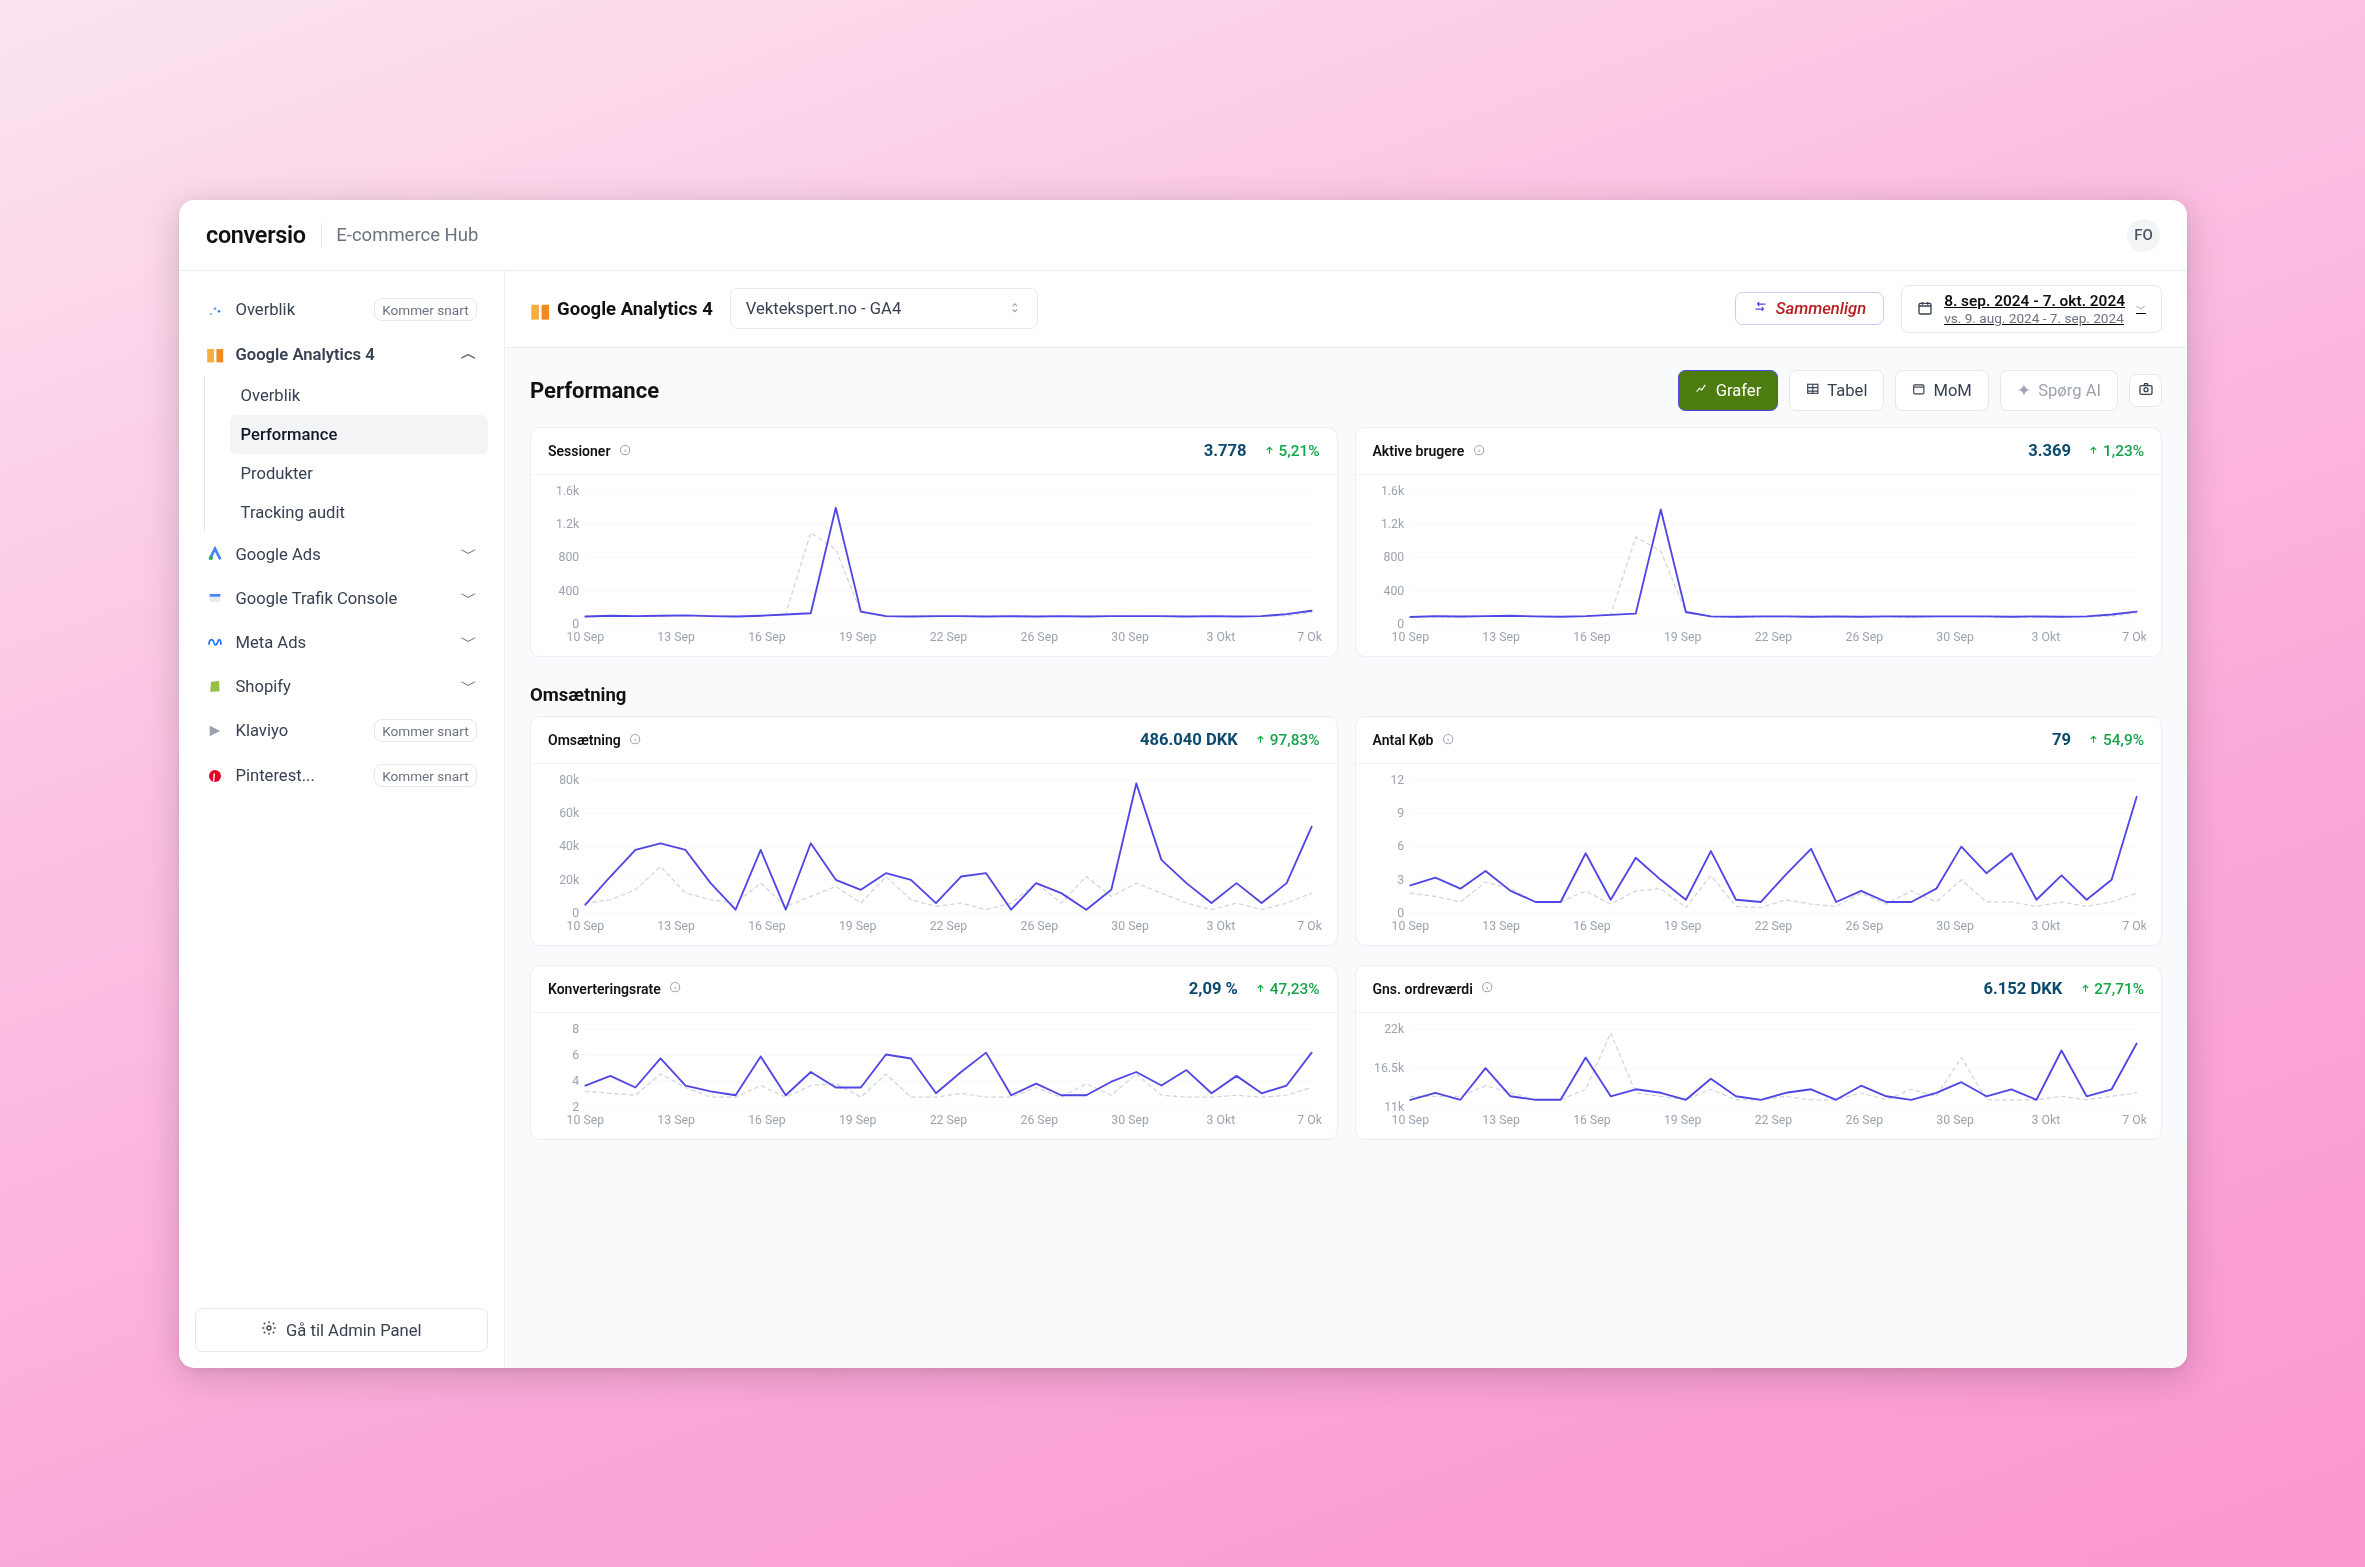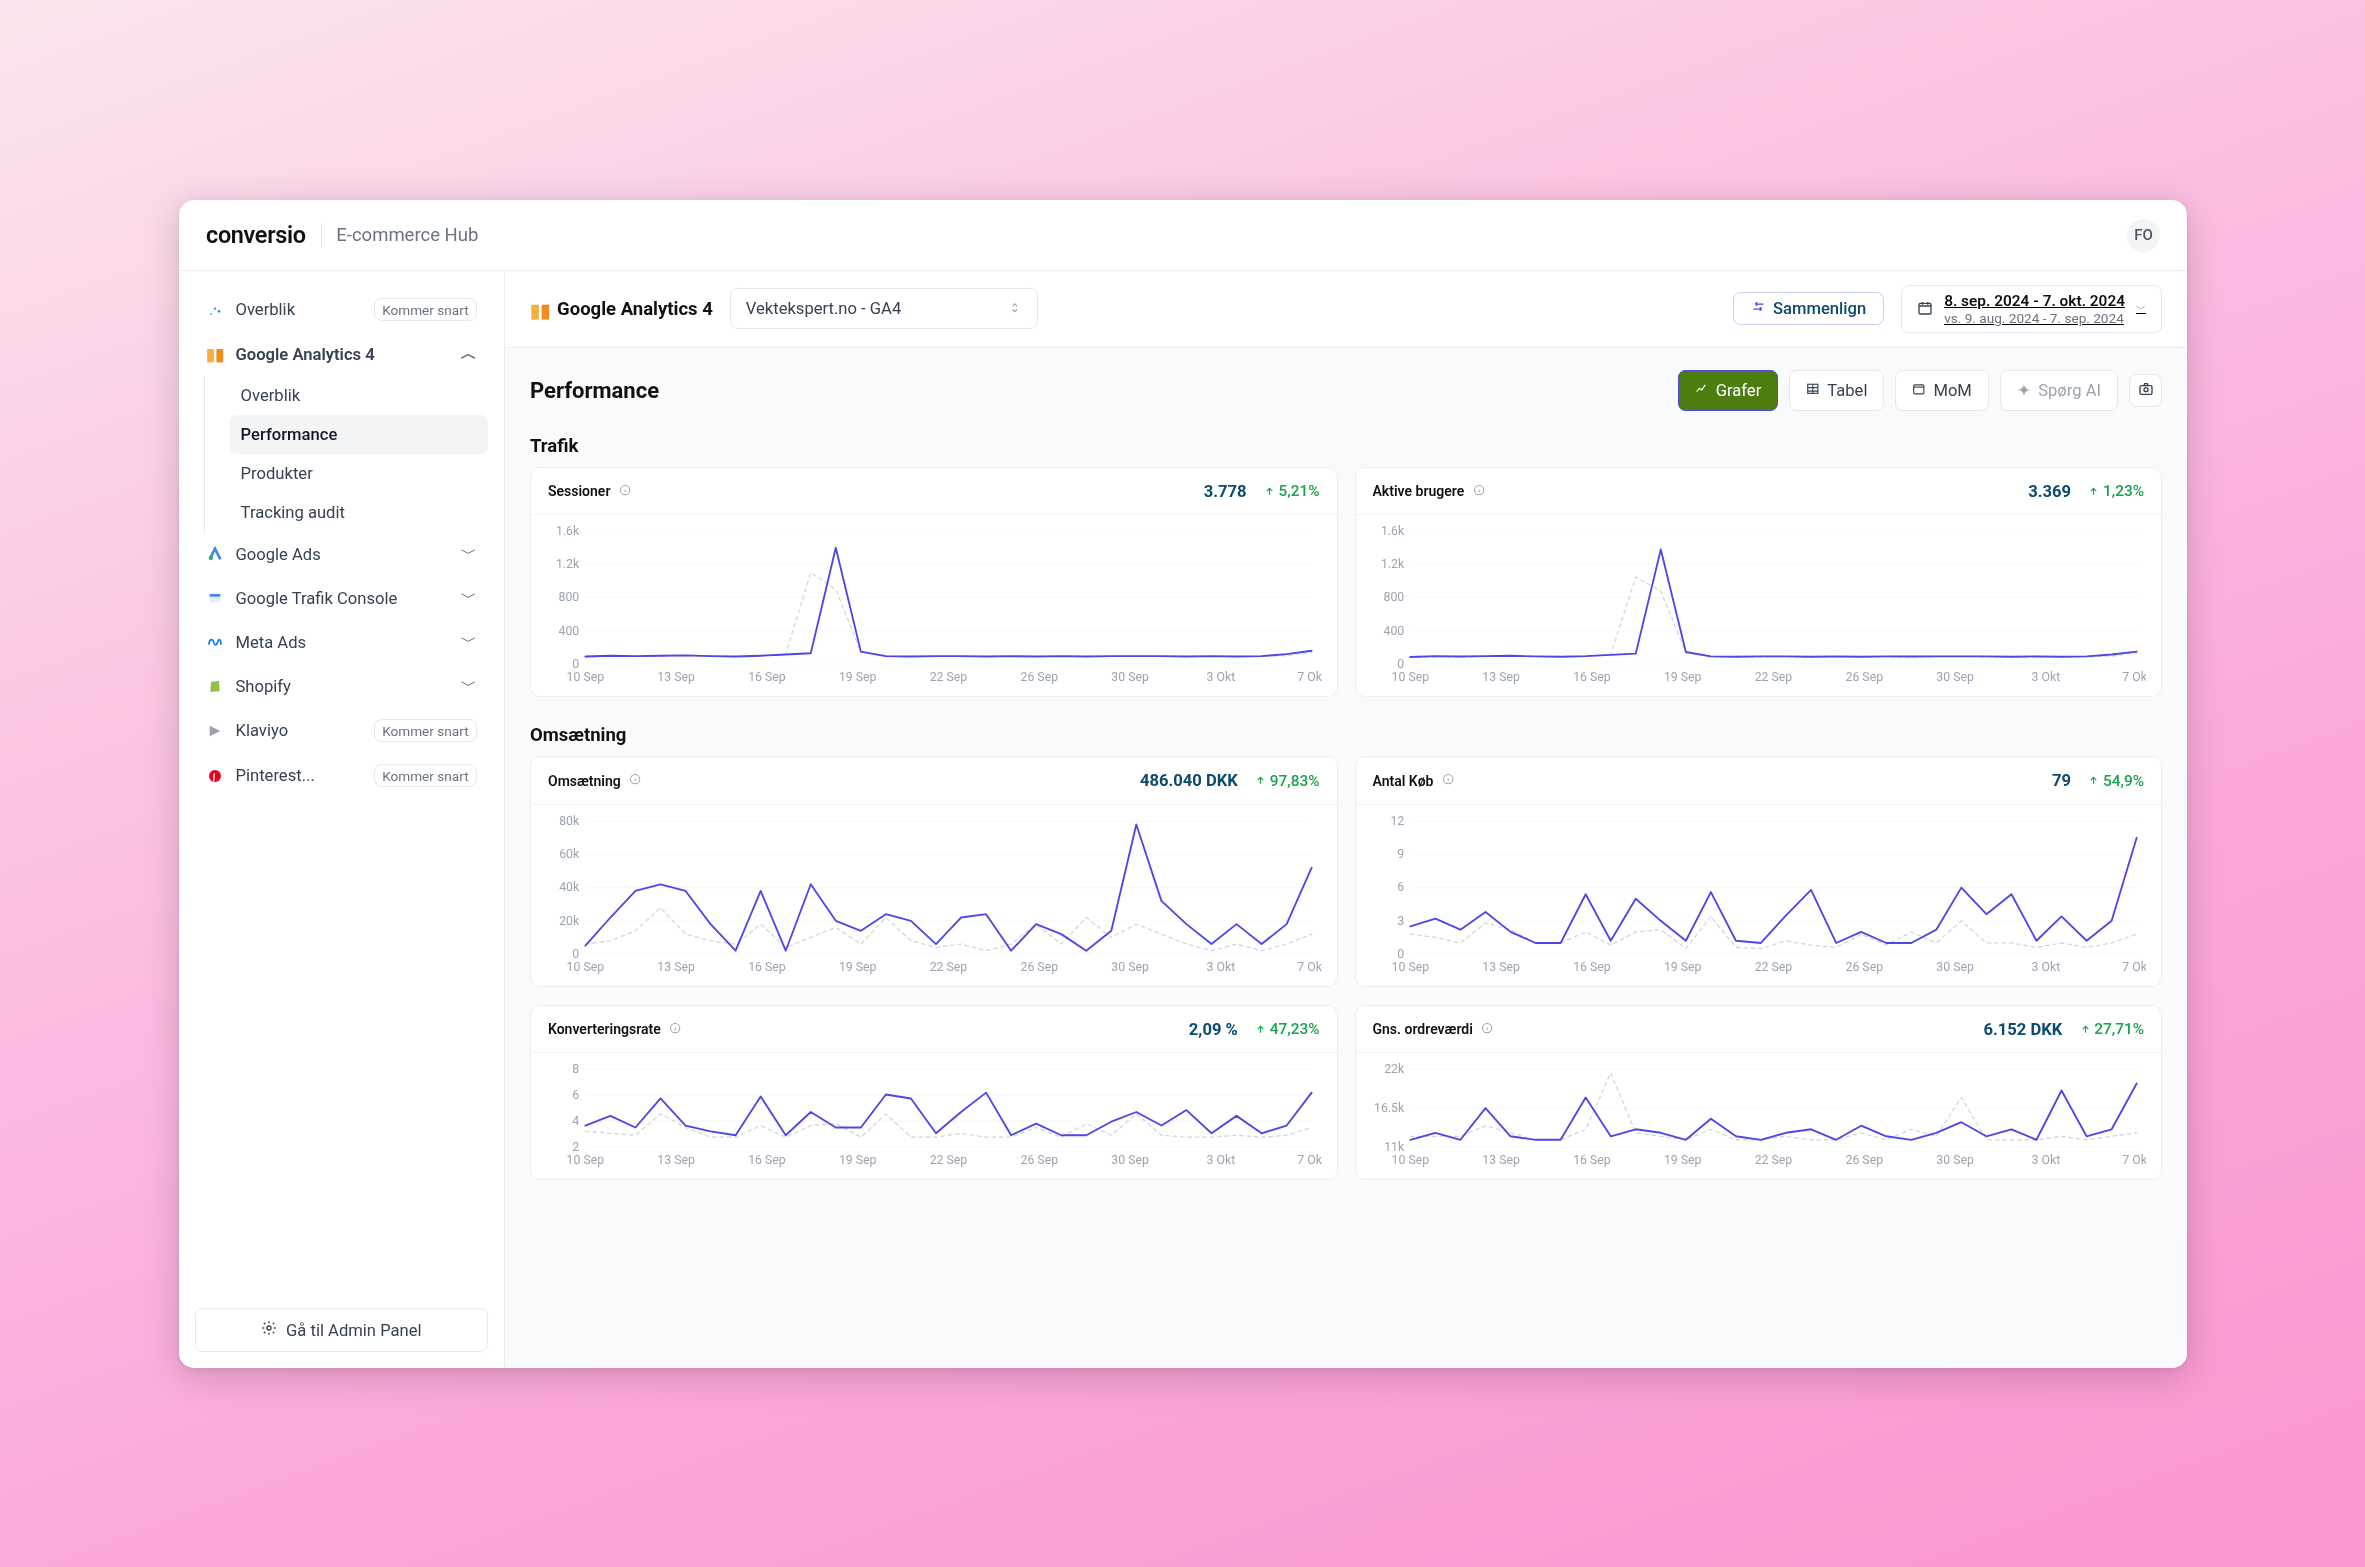--- a/index.html
+++ b/index.html
@@ -100,26 +100,26 @@
 }
 .selectbox{
   border:0.6px solid #e5e7eb;border-radius:7.4px;
   padding:10px 15px;font-size:16.6px;color:#374151;
   display:flex;align-items:center;gap:11px;background:#fff;min-width:308px;cursor:pointer;
 }
 .selectbox .updn{margin-left:auto;color:#9ca3af;}
 .compare-btn{
   margin-left:auto;
   border:0.9px solid #c7cdf7;
-  color:#0c4a6e;
+  color:#b91c1c;
   background:#fff;
   border-radius:7.4px;
   padding:6px 17px;
   font-size:16.6px;font-weight:500;
-  display:flex;align-items:center;gap:7.4px;cursor:pointer;
+  display:flex;align-items:center;gap:7.4px;cursor:pointer;font-style:italic;
 }
 .date-btn{
   border:0.6px solid #e5e7eb;border-radius:7.4px;background:#fff;
   padding:6.2px 15px;display:flex;align-items:center;gap:11px;cursor:pointer;text-decoration:underline;
 }
 .date-line1{font-size:15.4px;font-weight:600;color:#111;}
 .date-line2{font-size:13.6px;color:#6b7280;}
 .page-title-row{
   padding:22px 25px 16px 25px;
   display:flex;align-items:center;gap:11px;
@@ -338,21 +338,20 @@
           <div class="cam-btn">
             <span><svg width="16" height="16" viewBox="0 0 24 24" fill="none" stroke="#374151" stroke-width="2">
                   <rect x="3" y="7" width="18" height="13" rx="2"></rect>
                   <circle cx="12" cy="13" r="3"></circle>
                   <path d="M9 7l1-3h4l1 3"></path>
                 </svg></span>
           </div>
         </div>
       </div>
 
-      <div class="section-title">Trafik</div>
       <div class="cards">
         <div class="card">
           <div class="card-head">
             <span class="card-title">Sessioner</span>
             <span class="info-icon"><svg width="12.3" height="12.3" viewBox="0 0 24 24" fill="none" stroke="currentColor" stroke-width="2">
                   <circle cx="12" cy="12" r="9"></circle>
                   <path d="M12 8v.01M12 11v5"></path>
                 </svg></span>
             <span class="card-value">3.778</span>
             <span class="delta">

